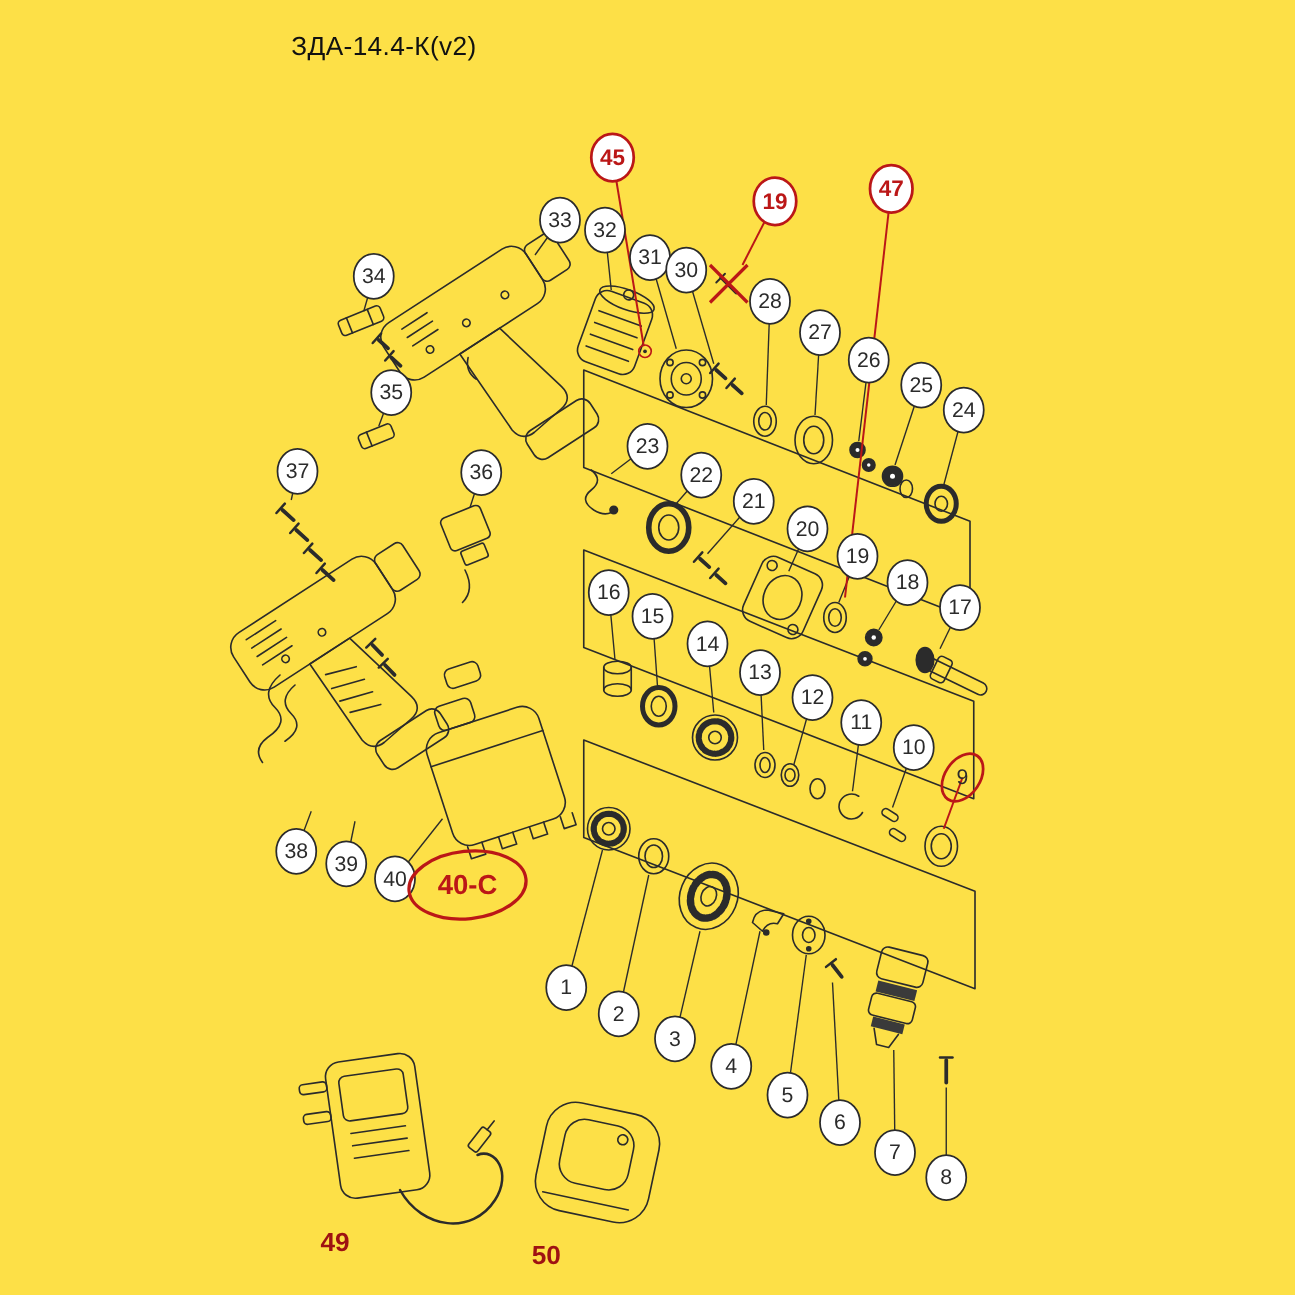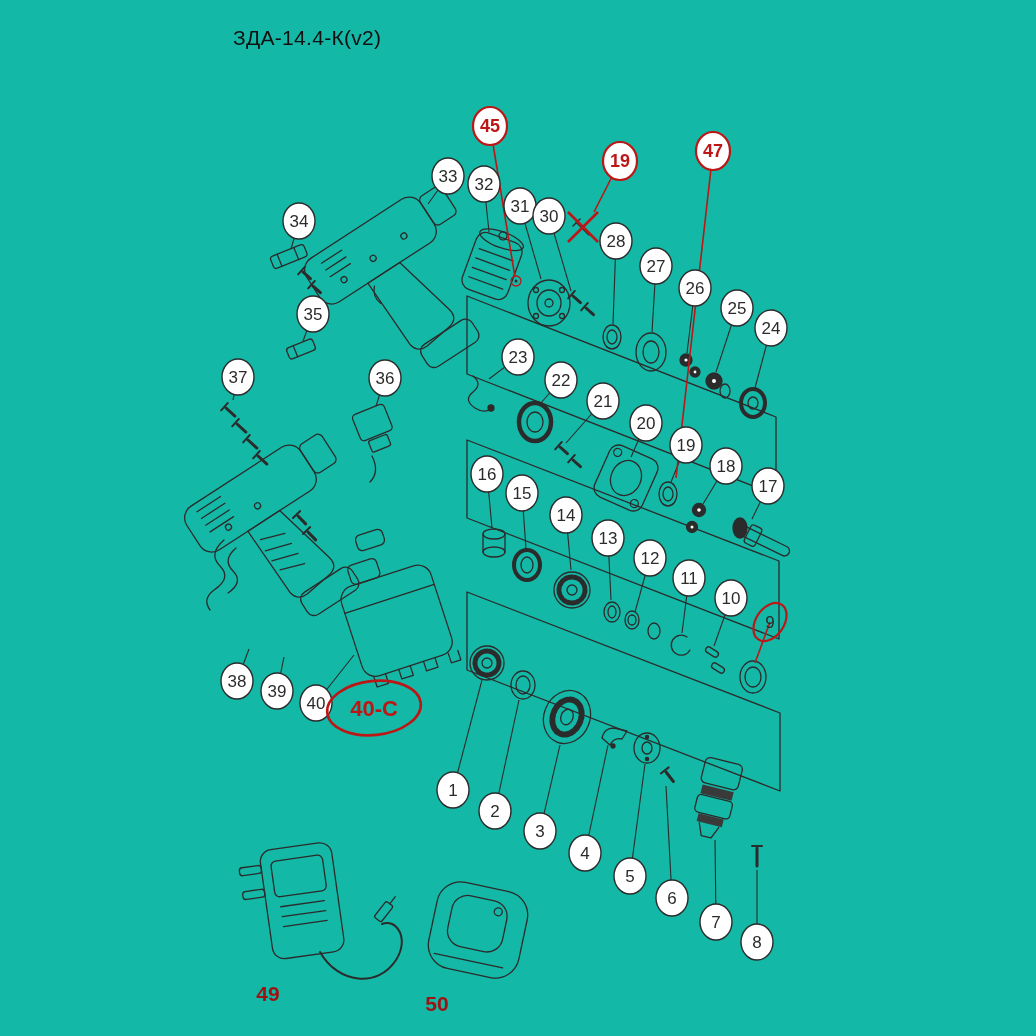--- a/index.html
+++ b/index.html
@@ -1,16 +1,16 @@
 <!DOCTYPE html>
 <html><head>
 <meta charset="utf-8">
 <style>
   html,body{margin:0;padding:0;background:#fff;}
-  .stage{position:relative;width:1036px;height:1036px;background:#14b8a6;overflow:hidden;
+  .stage{position:relative;width:1036px;height:1036px;background:#fde047;overflow:hidden;
          font-family:"Liberation Sans",sans-serif;}
   .title{position:absolute;left:233px;top:26px;font-size:21px;color:#111;letter-spacing:.3px;}
   svg.diagram{position:absolute;left:0;top:0;}
 </style>
 </head>
 <body>
 
 <div class="stage">
 
   <div class="title">ЗДА-14.4-К(v2)</div>

